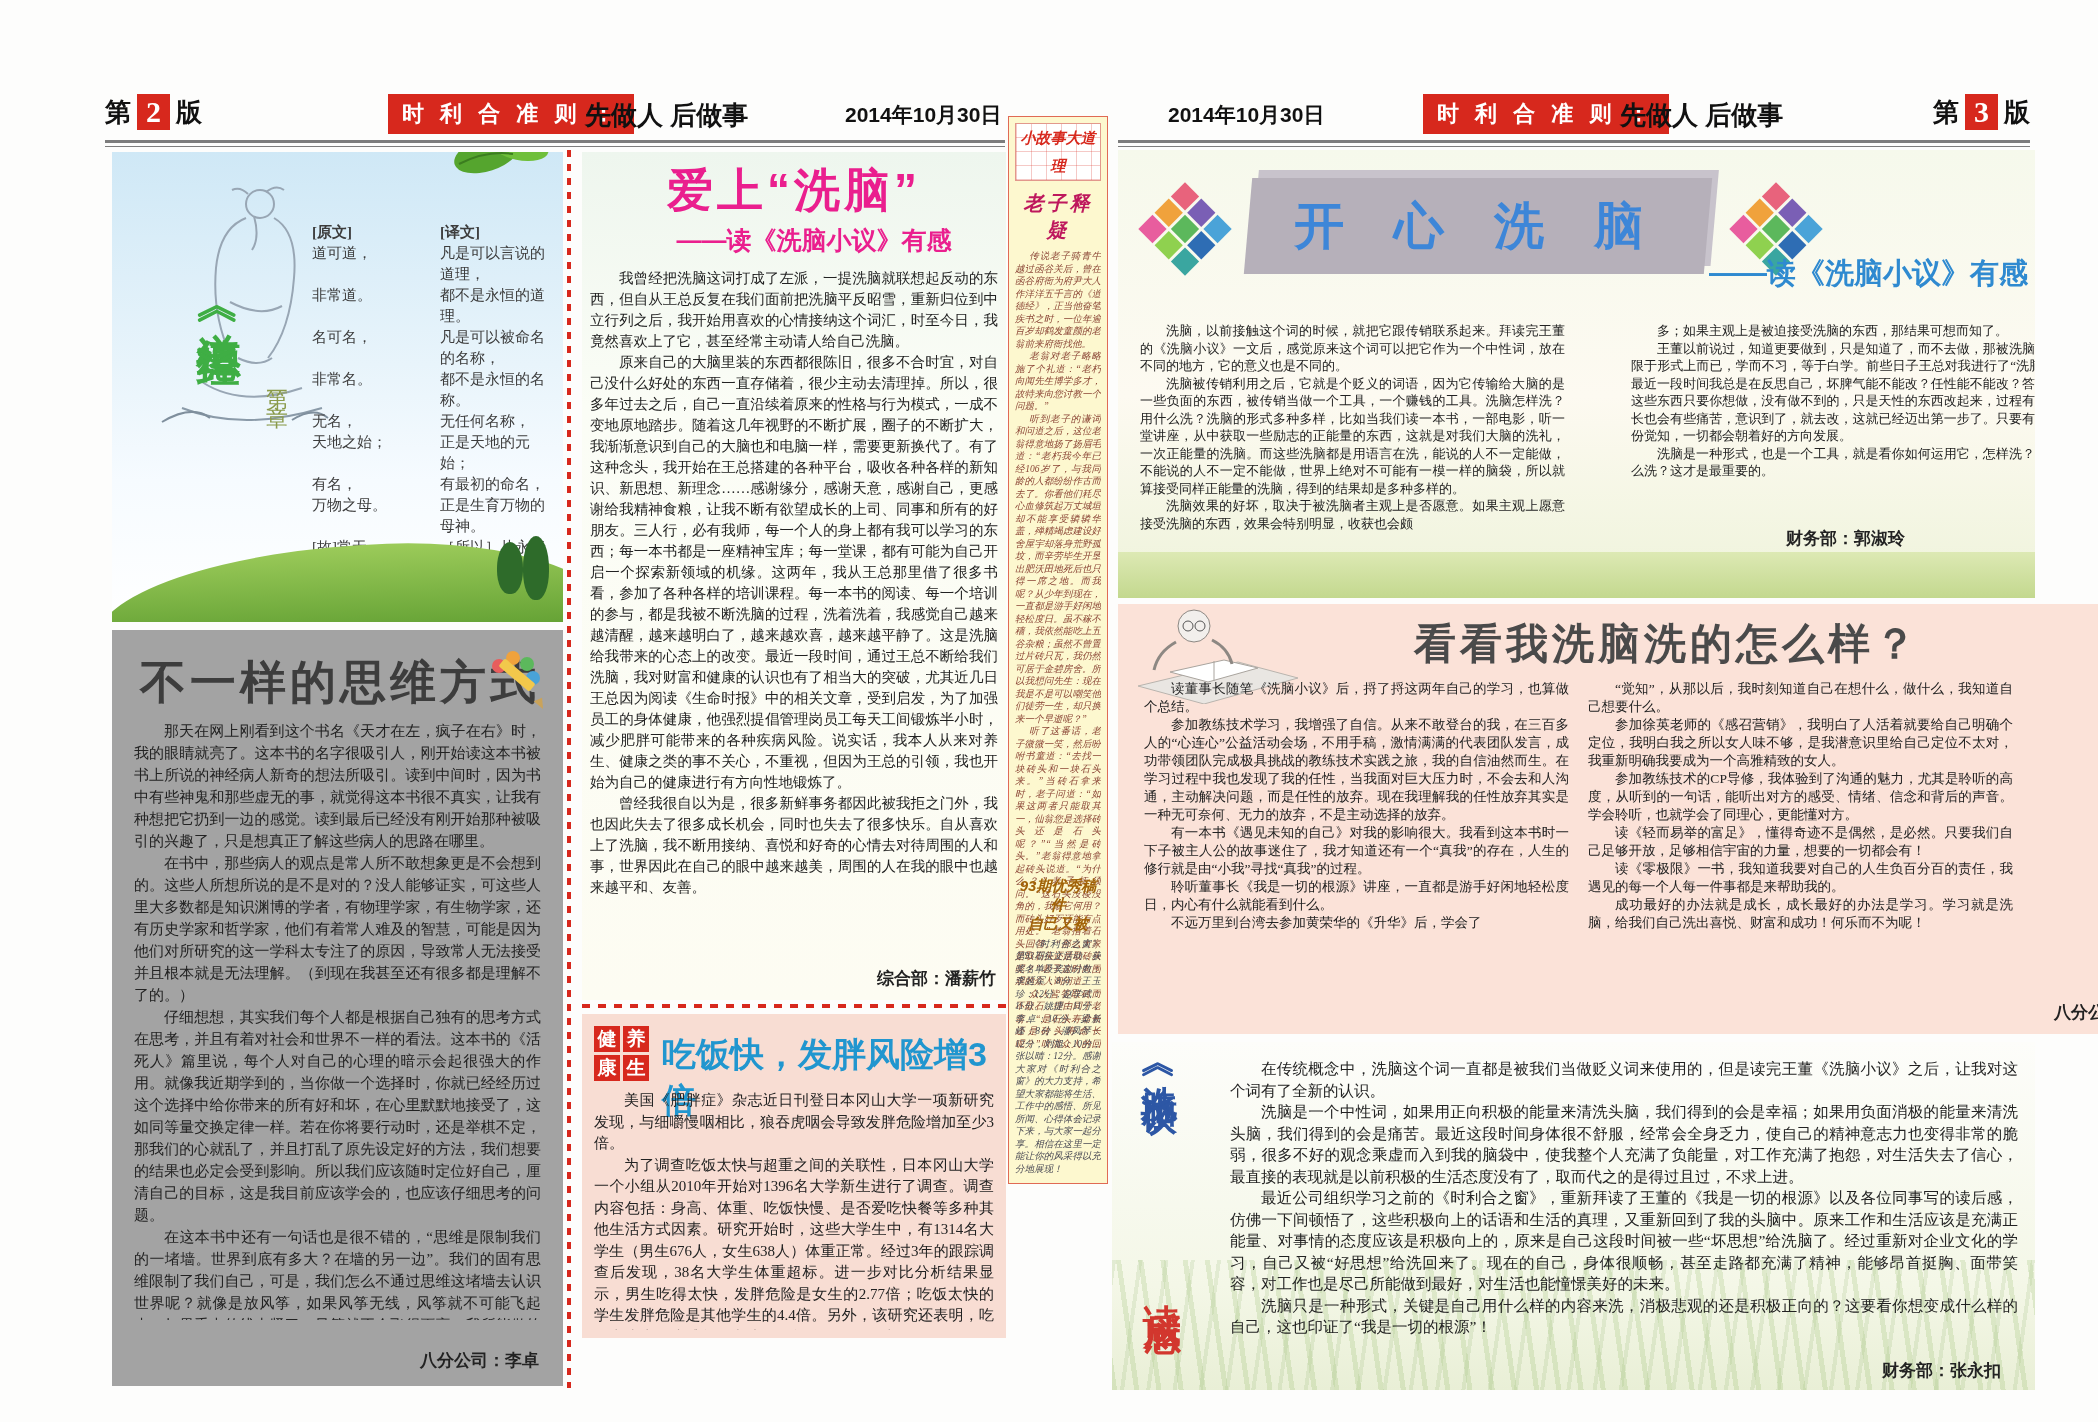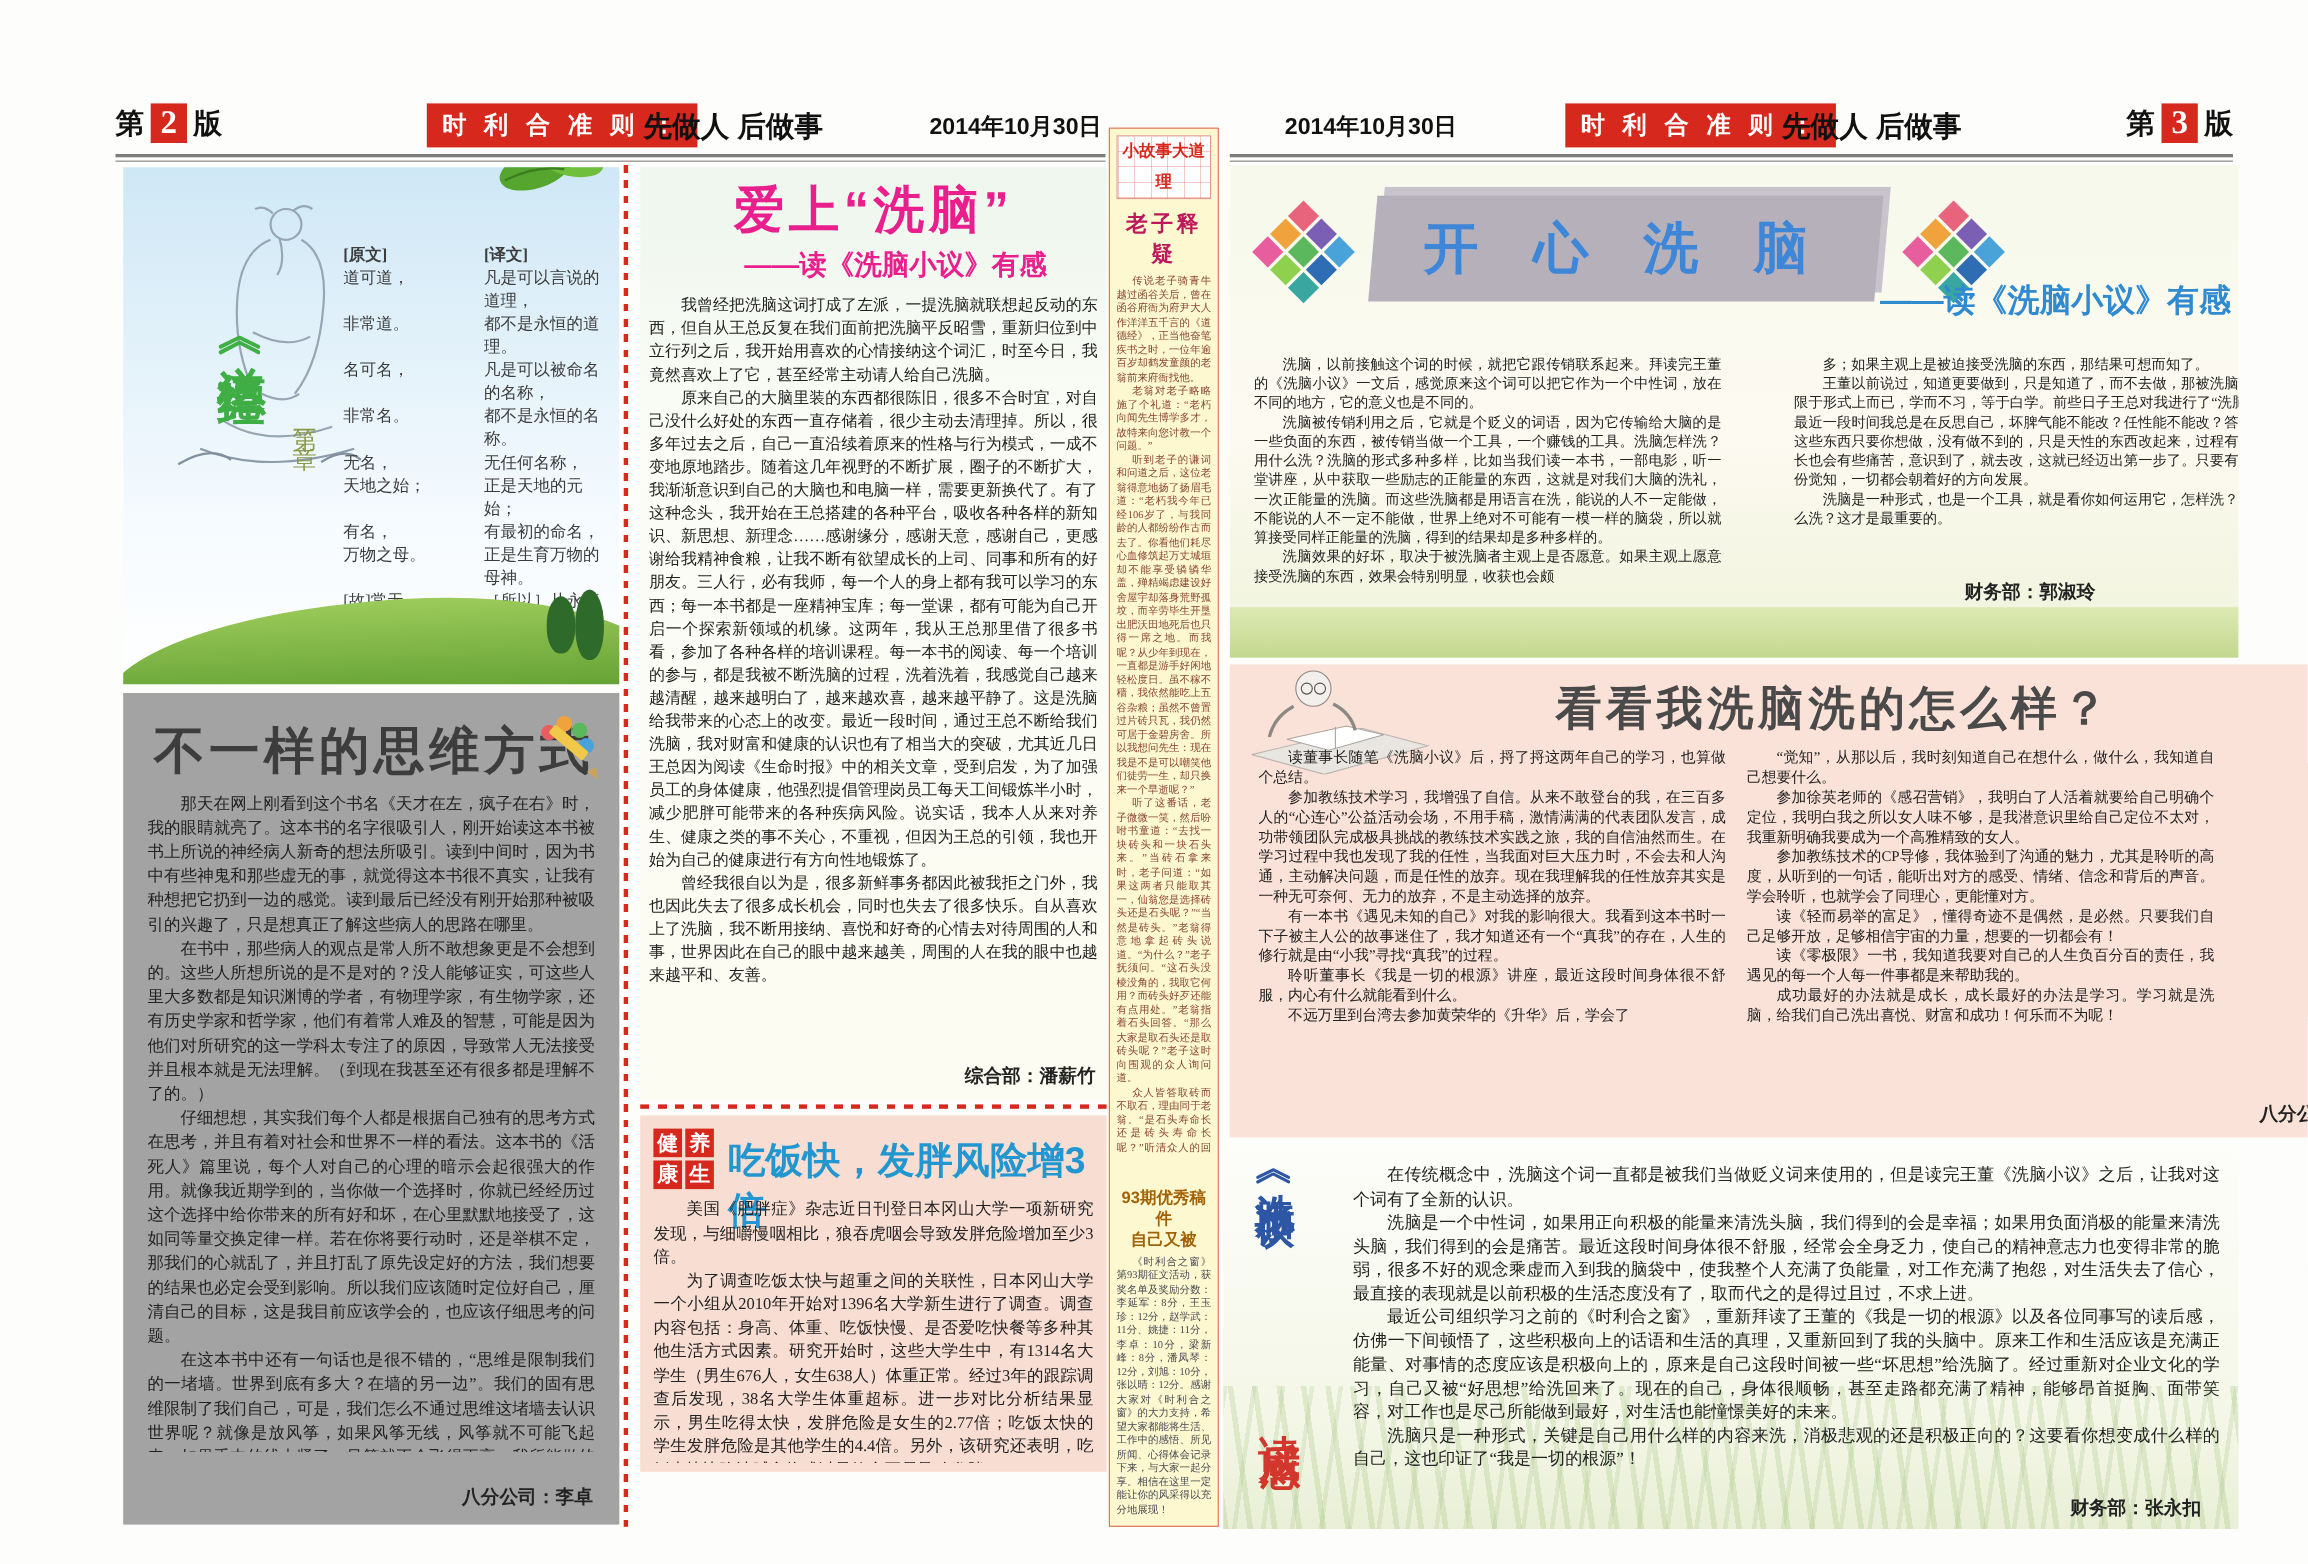--- a/index.html
+++ b/index.html
@@ -233,21 +233,21 @@
       <span>康</span>
       <span>生</span>
     </div>
     <div class="abs eat-title" style="left:80px;top:18px;">吃饭快，发胖风险增3倍</div>
     <div class="abs" style="left:12px;top:76px;width:400px;height:240px;font-size:15px;line-height:21.5px;overflow:hidden;">
       <p class="body-p">美国《肥胖症》杂志近日刊登日本冈山大学一项新研究发现，与细嚼慢咽相比，狼吞虎咽会导致发胖危险增加至少3倍。</p>
       <p class="body-p">为了调查吃饭太快与超重之间的关联性，日本冈山大学一个小组从2010年开始对1396名大学新生进行了调查。调查内容包括：身高、体重、吃饭快慢、是否爱吃快餐等多种其他生活方式因素。研究开始时，这些大学生中，有1314名大学生（男生676人，女生638人）体重正常。经过3年的跟踪调查后发现，38名大学生体重超标。进一步对比分析结果显示，男生吃得太快，发胖危险是女生的2.77倍；吃饭太快的学生发胖危险是其他学生的4.4倍。另外，该研究还表明，吃饭太快比吃油腻食物或过量饮食更易导致发胖。</p>
     </div>
   </div>
 
-  <div class="abs strip" style="left:1008px;top:116px;width:100px;height:1272px;">
+  <div class="abs strip" style="left:1008px;top:116px;width:100px;height:1068px;font-style:italic;">
     <div class="strip-hdr">小故事大道理</div>
     <div class="strip-title">老子释疑</div>
     <div class="strip-story" style="max-height:798px;">
       <p>传说老子骑青牛越过函谷关后，曾在函谷府衙为府尹大人作洋洋五千言的《道德经》，正当他奋笔疾书之时，一位年逾百岁却鹤发童颜的老翁前来府衙找他。</p>
       <p>老翁对老子略略施了个礼道：“老朽向闻先生博学多才，故特来向您讨教一个问题。”</p>
       <p>听到老子的谦词和问道之后，这位老翁得意地扬了扬眉毛道：“老朽我今年已经106岁了，与我同龄的人都纷纷作古而去了。你看他们耗尽心血修筑起万丈城垣却不能享受辚辚华盖，殚精竭虑建设好舍屋宇却落身荒野孤坟，而辛劳毕生开垦出肥沃田地死后也只得一席之地。而我呢？从少年到现在，一直都是游手好闲地轻松度日。虽不稼不穑，我依然能吃上五谷杂粮；虽然不曾置过片砖只瓦，我仍然可居于金碧房舍。所以我想问先生：现在我是不是可以嘲笑他们徒劳一生，却只换来一个早逝呢？”</p>
       <p>听了这番话，老子微微一笑，然后吩咐书童道：“去找一块砖头和一块石头来。”当砖石拿来时，老子问道：“如果这两者只能取其一，仙翁您是选择砖头还是石头呢？”“当然是砖头。”老翁得意地拿起砖头说道。“为什么？”老子抚须问。“这石头没棱没角的，我取它何用？而砖头好歹还能有点用处。”老翁指着石头回答。“那么大家是取石头还是取砖头呢？”老子这时向围观的众人询问道。</p>
       <p>众人皆答取砖而不取石，理由同于老翁。“是石头寿命长还是砖头寿命长呢？”听清众人的回答后，老子回过头来问老翁。“自然是石头。”老翁犹豫了一下说。于是老子释然而道：“石头寿命长而人们却不择它，砖头寿命短而人们却择它，不过是因为它们一个有用、一个没用罢了。”</p>
 
     </div>
@@ -321,21 +321,21 @@
       <circle cx="66" cy="26" r="16" fill="#f2efec" stroke="#8d8883"></circle>
       <circle cx="60" cy="26" r="5" fill="none" stroke="#555"></circle>
         <circle cx="72" cy="26" r="5" fill="none" stroke="#555"></circle>
       <path d="M48 42 q-18 10 -22 28 M84 40 q16 8 20 24" stroke="#8d8883" fill="none" stroke-width="3"></path>
     </svg>
     <div class="abs check-title" style="left:0;top:12px;width:100%;">看看我洗脑洗的怎么样？</div>
     <div class="abs rcol" style="left:26px;top:76px;width:425px;height:308px;font-size:13.5px;line-height:18px;">
       <p class="body-p">读董事长随笔《洗脑小议》后，捋了捋这两年自己的学习，也算做个总结。</p>
       <p class="body-p">参加教练技术学习，我增强了自信。从来不敢登台的我，在三百多人的“心连心”公益活动会场，不用手稿，激情满满的代表团队发言，成功带领团队完成极具挑战的教练技术实践之旅，我的自信油然而生。在学习过程中我也发现了我的任性，当我面对巨大压力时，不会去和人沟通，主动解决问题，而是任性的放弃。现在我理解我的任性放弃其实是一种无可奈何、无力的放弃，不是主动选择的放弃。</p>
       <p class="body-p">有一本书《遇见未知的自己》对我的影响很大。我看到这本书时一下子被主人公的故事迷住了，我才知道还有一个“真我”的存在，人生的修行就是由“小我”寻找“真我”的过程。</p>
-      <p class="body-p">聆听董事长《我是一切的根源》讲座，最近这段时间身体很不舒服，内心有什么就能看到什么。</p>
+      <p class="body-p">聆听董事长《我是一切的根源》讲座，一直都是游手好闲地轻松度日，内心有什么就能看到什么。</p>
       <p class="body-p">不远万里到台湾去参加黄荣华的《升华》后，学会了</p>
     </div>
     <div class="abs rcol" style="left:470px;top:76px;width:425px;height:308px;font-size:13.5px;line-height:18px;">
       <p class="body-p">“觉知”，从那以后，我时刻知道自己在想什么，做什么，我知道自己想要什么。</p>
       <p class="body-p">参加徐英老师的《感召营销》，我明白了人活着就要给自己明确个定位，我明白我之所以女人味不够，是我潜意识里给自己定位不太对，我重新明确我要成为一个高雅精致的女人。</p>
       <p class="body-p">参加教练技术的CP导修，我体验到了沟通的魅力，尤其是聆听的高度，从听到的一句话，能听出对方的感受、情绪、信念和背后的声音。学会聆听，也就学会了同理心，更能懂对方。</p>
       <p class="body-p">读《轻而易举的富足》，懂得奇迹不是偶然，是必然。只要我们自己足够开放，足够相信宇宙的力量，想要的一切都会有！</p>
       <p class="body-p">读《零极限》一书，我知道我要对自己的人生负百分百的责任，我遇见的每一个人每一件事都是来帮助我的。</p>
       <p class="body-p">成功最好的办法就是成长，成长最好的办法是学习。学习就是洗脑，给我们自己洗出喜悦、财富和成功！何乐而不为呢！</p>
     </div>

